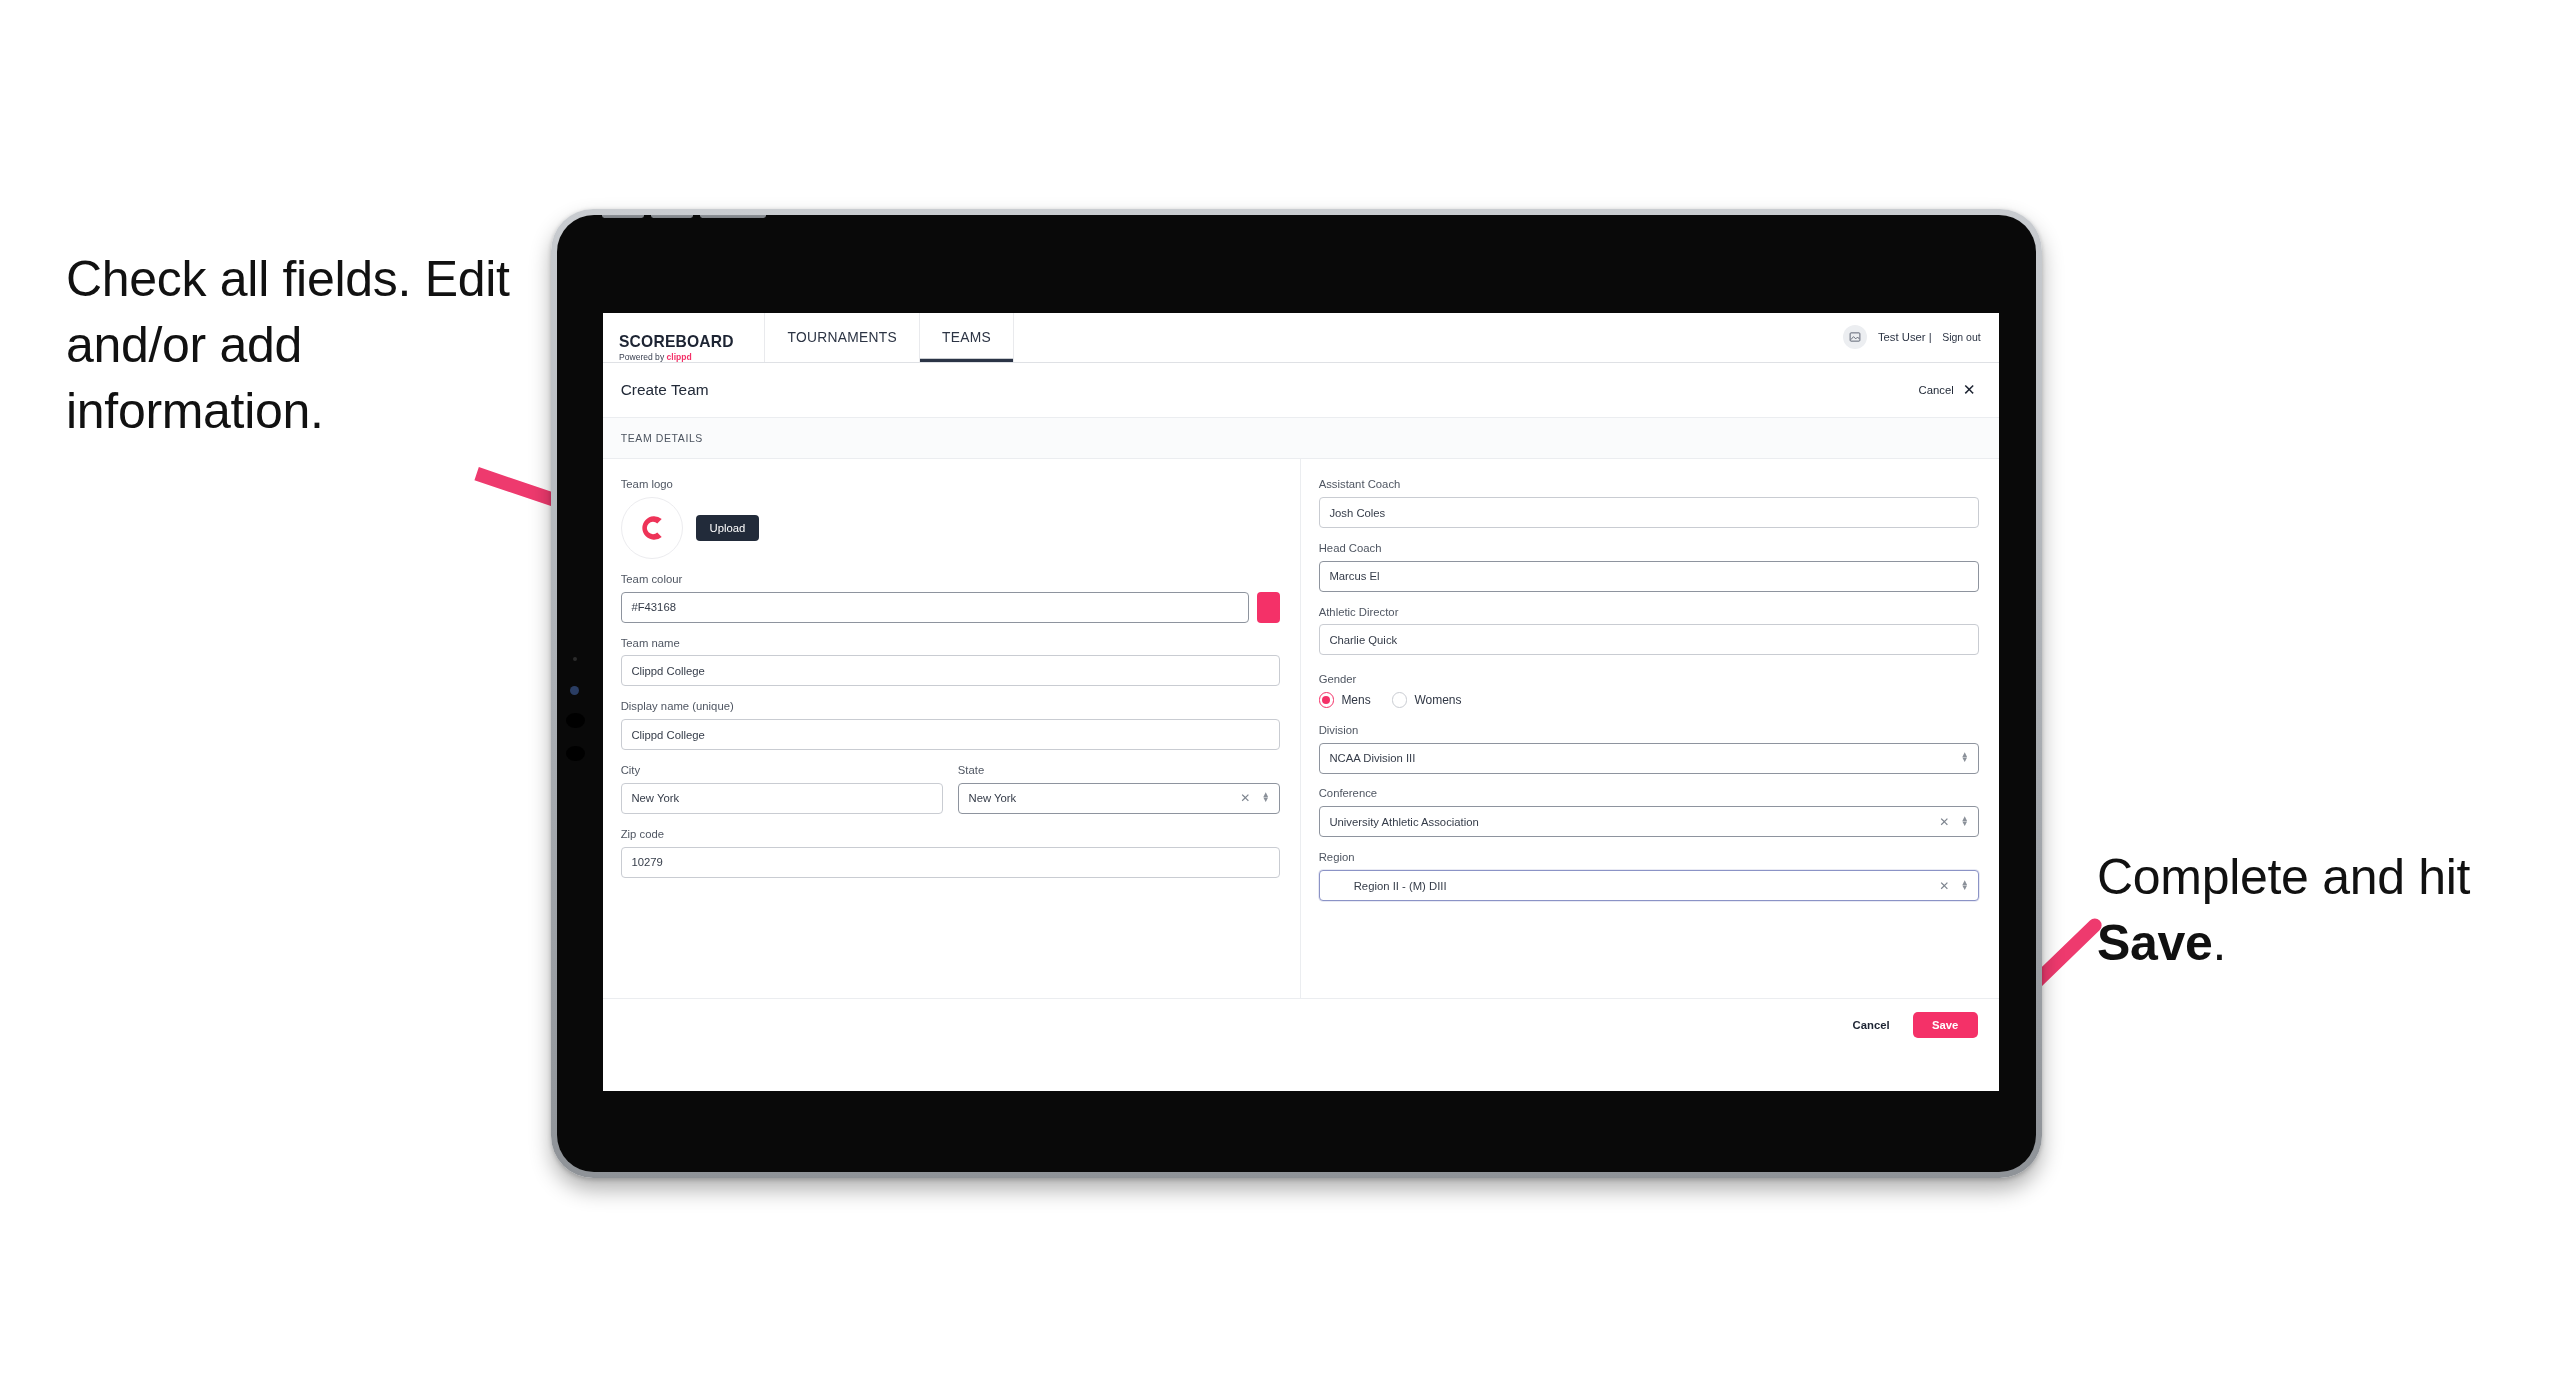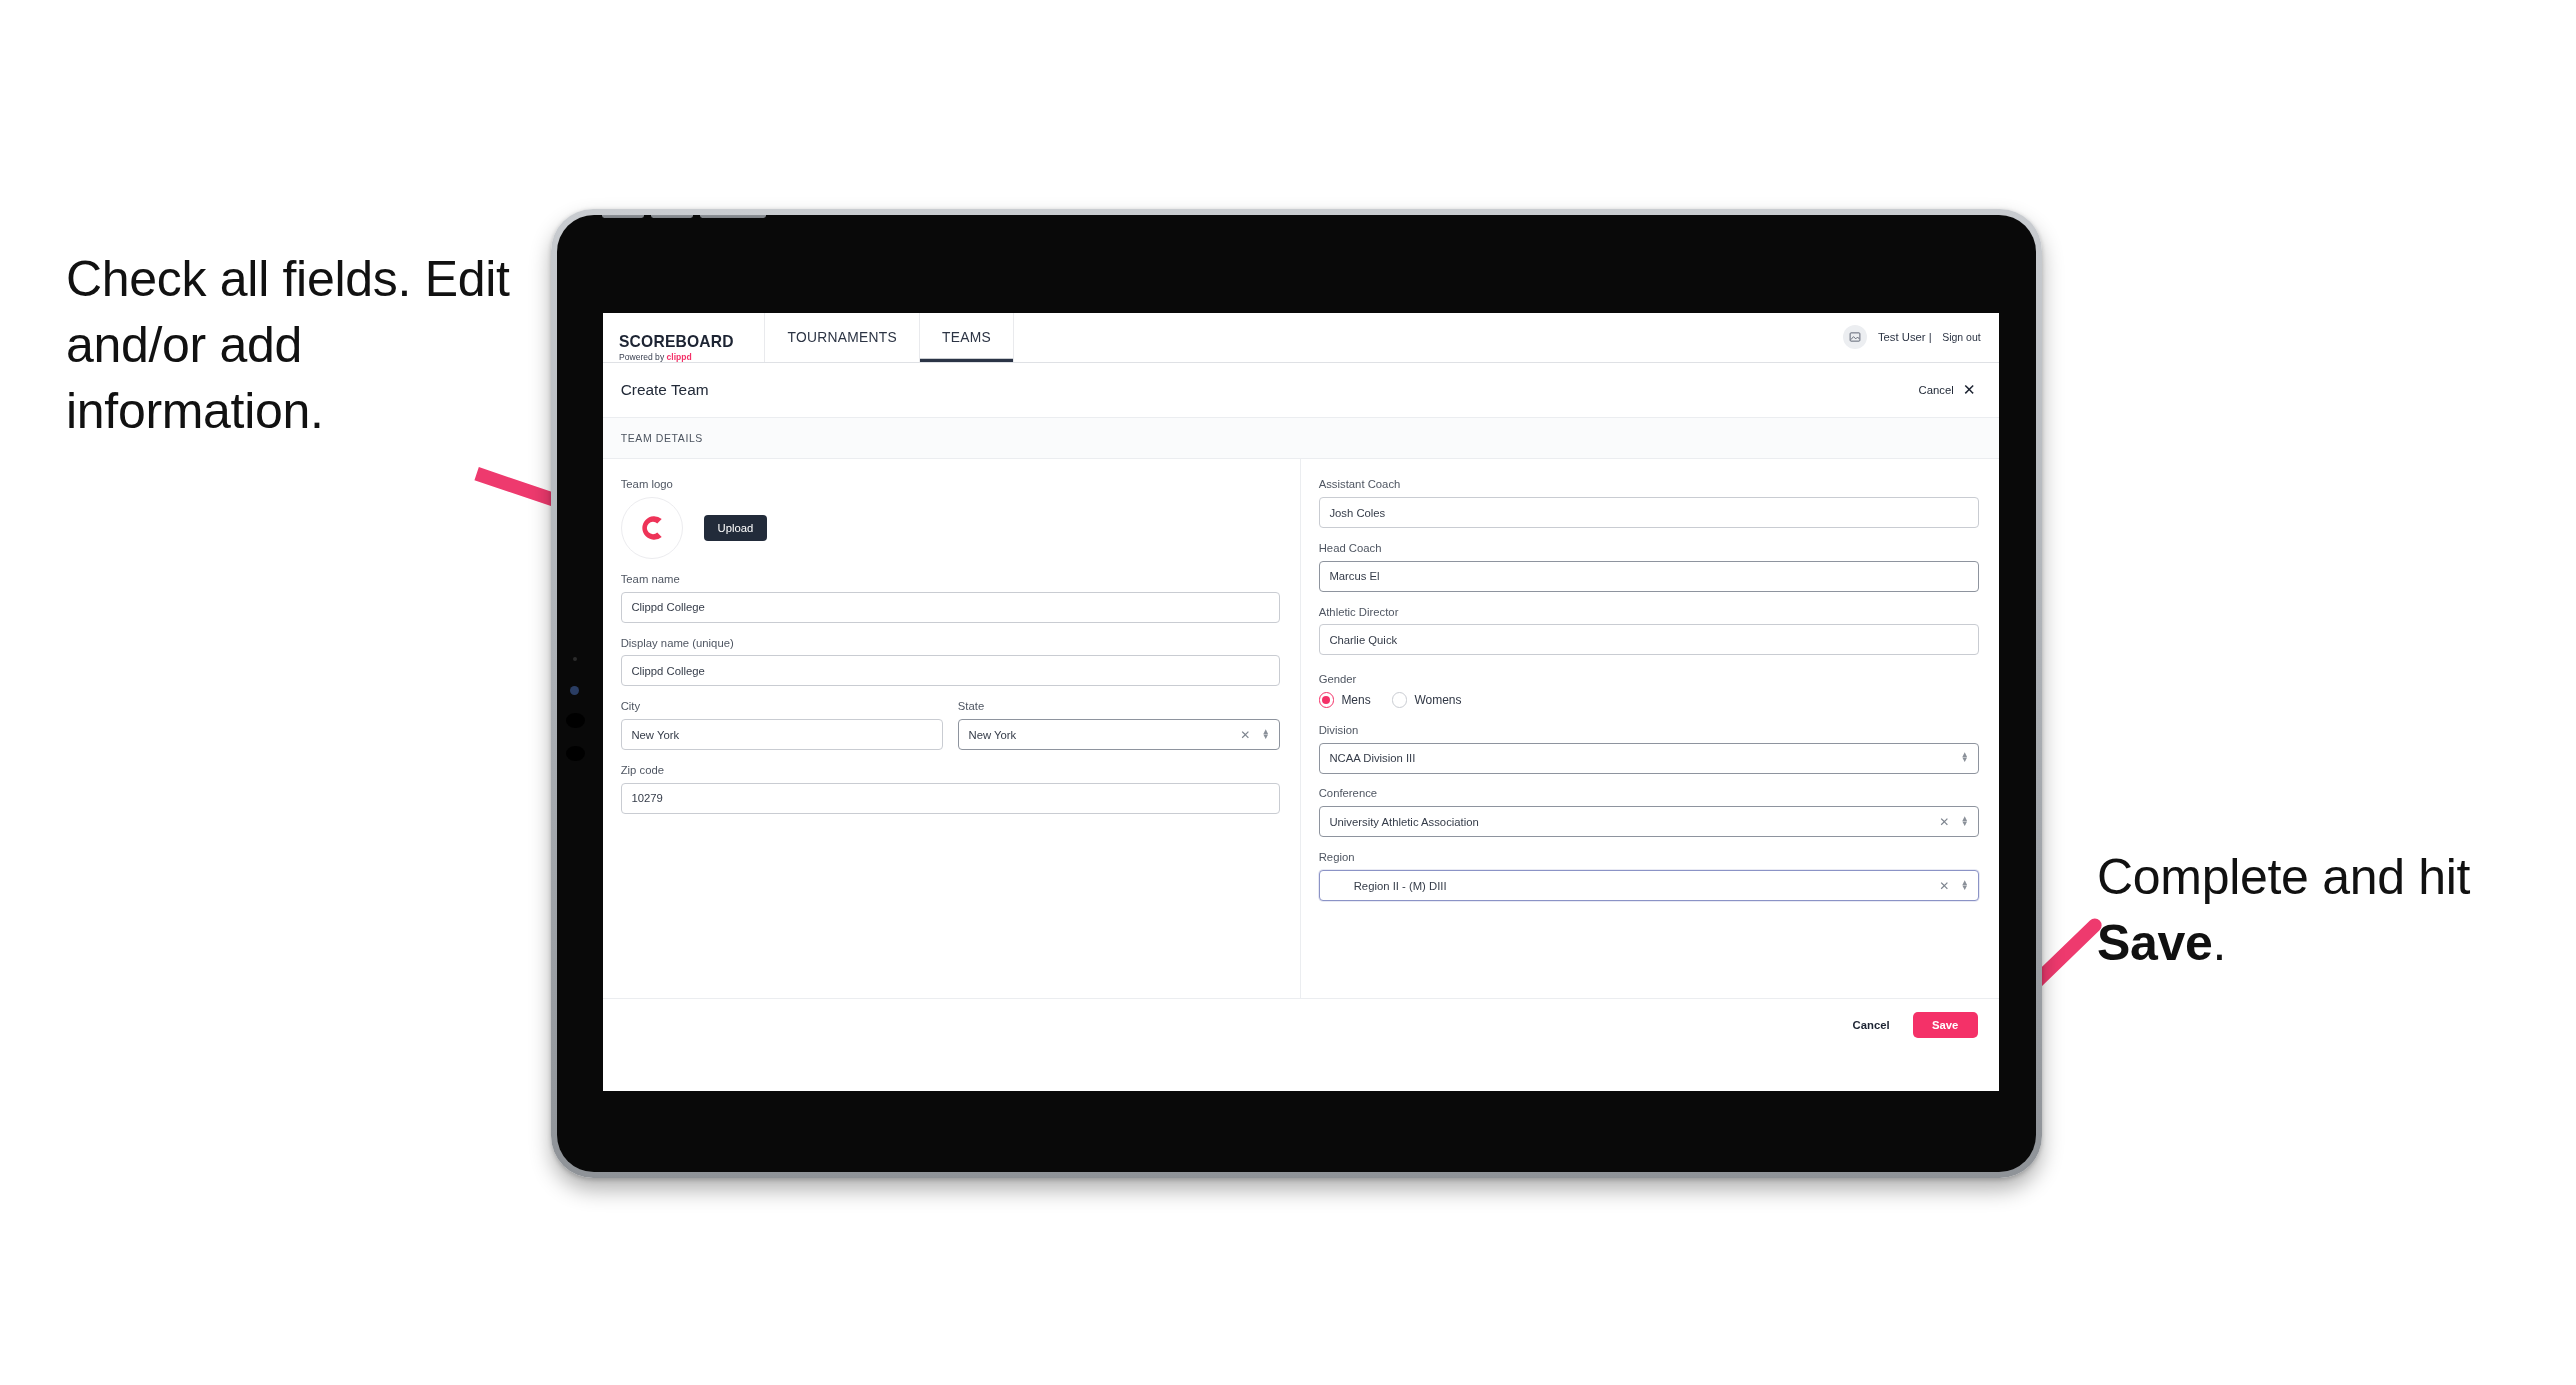--- a/index.html
+++ b/index.html
@@ -165,21 +165,21 @@
   .fctl.dark  { border-color: #8e949e; }
   .fctl .val { flex: 1; }
   .fctl .adorn {
     display: flex; align-items: center; gap: 11.3px;
     color: #8a9099; font-size: 11.3px;
   }
   .adorn .clr { cursor: pointer; font-size: 12px; color: #7d848e; }
   .adorn .chev { display: inline-flex; flex-direction: column; line-height: 4.9px; font-size: 8px; color:#8a9099; }
 
   
-  .logo-row { display: flex; align-items: center; gap: 21px; margin-top: 3.2px; }
+  .logo-row { display: flex; align-items: center; gap: 13px; margin-top: 3.2px; }
   .logo-circle {
     width: 62px; height: 62px; border-radius: 50%;
     border: 0.8px solid #ececef;
     background: #fff;
     display: flex; align-items: center; justify-content: center;
   }
   .upload-btn {
     background: #222b3a; color: #fff;
     font-size: 11.3px;
     padding: 7.3px 13.8px; border-radius: 4px;
@@ -313,20 +313,29 @@
                   <svg width="34" height="34" viewBox="0 0 42 42">
                     <path d="M33 10 A14.5 14.5 0 1 0 33 32 L27.5 26.5 A7.6 7.6 0 1 1 27.5 15.5 Z" fill="#EE3358"></path>
                   </svg>
                 </div>
                 <div class="upload-btn">
                   <span>Upload</span>
                 </div>
               </div>
             </div>
 
+            <div class="fgroup">
+              <span class="flabel">Team colour</span>
+              <div class="colour-row">
+                <div class="fctl dark">
+                  <span class="val">#F43168</span>
+                </div>
+                <div class="swatch"></div>
+              </div>
+            </div>
 
             <div class="fgroup">
               <span class="flabel">Team name</span>
               <div class="fctl">
                 <span class="val">Clippd College</span>
               </div>
             </div>
 
             <div class="fgroup">
               <span class="flabel">Display name (unique)</span>

